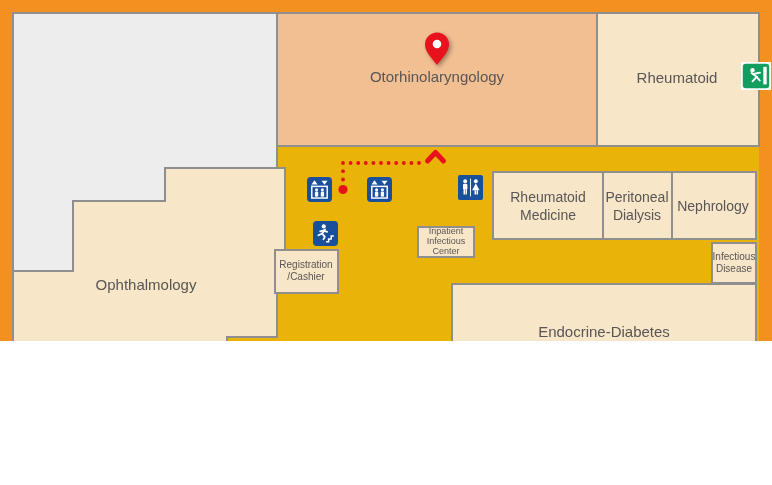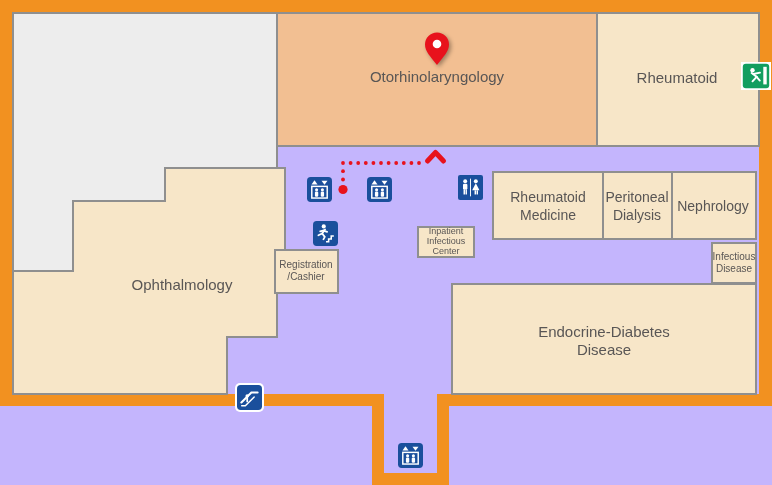--- a/index.html
+++ b/index.html
@@ -1,17 +1,17 @@
 <!DOCTYPE html>
 <html><head>
 <meta charset="utf-8">
 <style>
   html,body{margin:0;padding:0;background:#fff;}
   .map-wrap{
-    position:relative;width:772px;height:485px;background:#c4b5fd;overflow:hidden;
+    position:relative;width:772px;height:341px;background:#eab308;overflow:hidden;
     font-family:"Liberation Sans","DejaVu Sans",sans-serif;
   }
   .map-wrap svg.base{position:absolute;left:0;top:0;}
   .room-label{
     position:absolute;transform:translate(-50%,-50%);
     text-align:center;white-space:pre-line;line-height:1.22;
     font-size:15px;pointer-events:none;
   }
   .room-label.mid{font-size:14px;line-height:1.3;}
   .room-label.small{font-size:10px;line-height:1.18;}
@@ -141,21 +141,21 @@
         <use href="#sym-escalator" x="237" y="385" width="25" height="25"></use>
       </g>
     </g>
     <g style="color: rgb(17, 158, 95);">
       <use href="#sym-exit" x="741" y="62" width="30" height="28"></use>
     </g>
   </svg>
 
   <div class="room-label" style="left:437px;top:77px;">Otorhinolaryngology</div>
   <div class="room-label" style="left:677px;top:78px;">Rheumatoid</div>
-  <div class="room-label" style="left:146px;top:285px;margin-left:36px;">Ophthalmology</div>
+  <div class="room-label" style="left:146px;top:285px;">Ophthalmology</div>
   <div class="room-label mid" style="left:637px;top:206px;">Peritoneal
 Dialysis</div>
   <div class="room-label mid" style="left:548px;top:206px;">Rheumatoid
 Medicine</div>
   <div class="room-label mid" style="left:713px;top:206px;">Nephrology</div>
   <div class="room-label micro" style="left:734px;top:262px;">Infectious
 Disease</div>
   <div class="room-label" style="left:604px;top:341px;">Endocrine-Diabetes Disease</div>
   <div class="room-label small" style="left:306px;top:271px;">Registration
 /Cashier</div>

